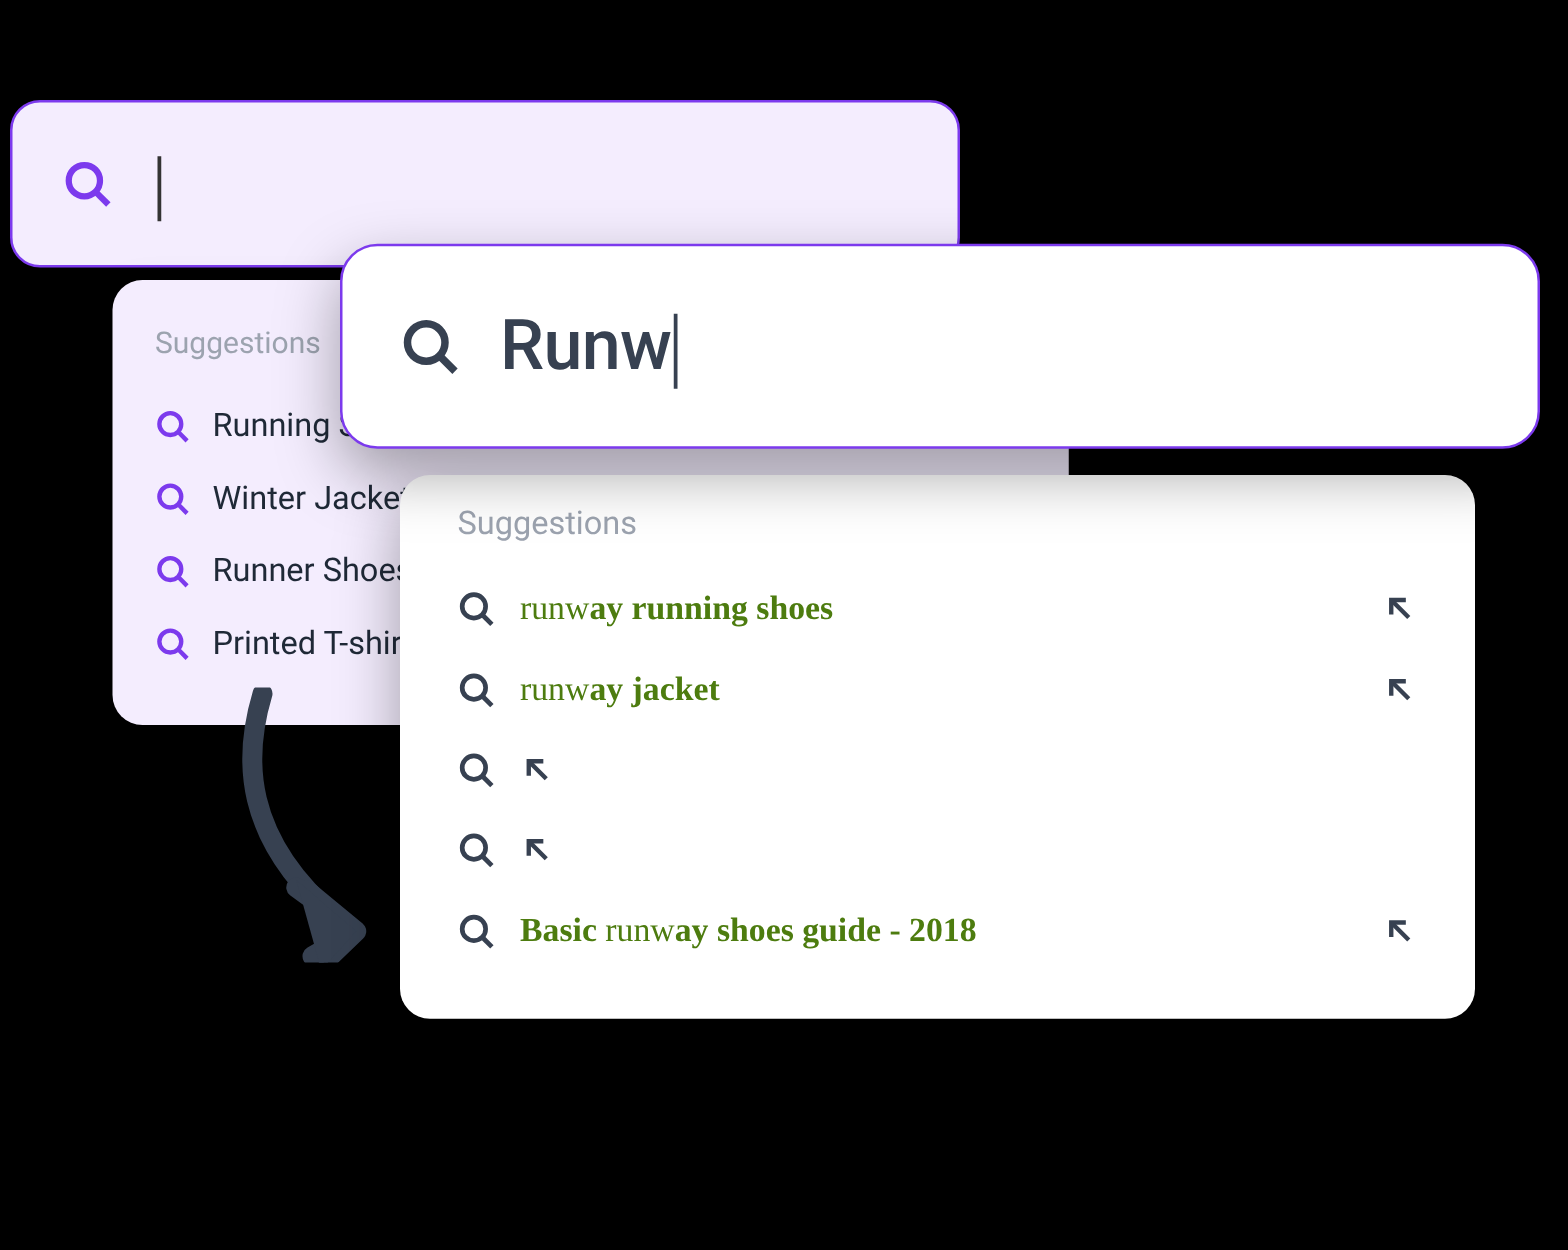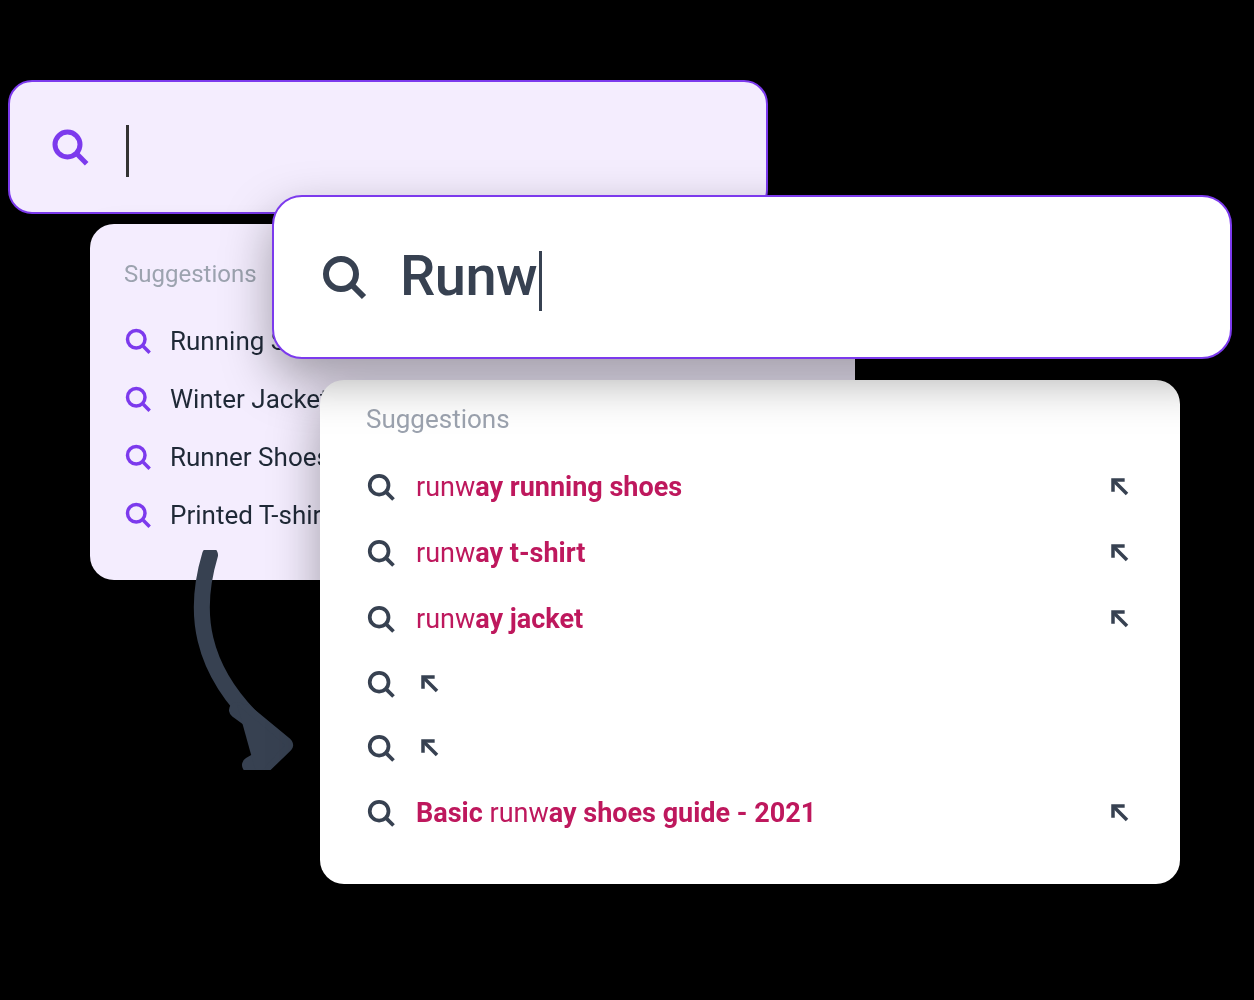--- a/index.html
+++ b/index.html
@@ -186,23 +186,24 @@
       width: 30px;
       height: 30px;
       stroke: #374151;
       stroke-width: 3;
       fill: none;
       flex-shrink: 0;
     }
 
     .front-item-text {
       font-size: 27px;
-      color: #be185d;
+      color: #4d7c0f;
       flex: 1;
       font-weight: 700;
+      font-family: Liberation Serif, serif;
     }
 
     .front-item-text .normal {
       font-weight: 400;
     }
 
     .arrow-icon {
       width: 28px;
       height: 28px;
       stroke: #374151;
@@ -307,31 +308,20 @@
         <svg class="arrow-icon" viewBox="0 0 24 24">
           <line x1="18" y1="18" x2="6" y2="6"></line>
           <polyline points="6,16 6,6 16,6"></polyline>
         </svg>
       </div>
       <div class="front-item">
         <svg class="front-item-icon" viewBox="0 0 24 24">
           <circle cx="10.5" cy="10.5" r="7.5"></circle>
           <line x1="16.5" y1="16.5" x2="22" y2="22"></line>
         </svg>
-        <span class="front-item-text"><span class="normal">runw</span><span>ay t-shirt</span></span>
-        <svg class="arrow-icon" viewBox="0 0 24 24">
-          <line x1="18" y1="18" x2="6" y2="6"></line>
-          <polyline points="6,16 6,6 16,6"></polyline>
-        </svg>
-      </div>
-      <div class="front-item">
-        <svg class="front-item-icon" viewBox="0 0 24 24">
-          <circle cx="10.5" cy="10.5" r="7.5"></circle>
-          <line x1="16.5" y1="16.5" x2="22" y2="22"></line>
-        </svg>
         <span class="front-item-text"><span class="normal">runw</span><span>ay jacket</span></span>
         <svg class="arrow-icon" viewBox="0 0 24 24">
           <line x1="18" y1="18" x2="6" y2="6"></line>
           <polyline points="6,16 6,6 16,6"></polyline>
         </svg>
       </div>
       <div class="front-item">
         <svg class="front-item-icon" viewBox="0 0 24 24">
           <circle cx="10.5" cy="10.5" r="7.5"></circle>
           <line x1="16.5" y1="16.5" x2="22" y2="22"></line>
@@ -349,20 +339,20 @@
         <svg class="arrow-icon" viewBox="0 0 24 24">
           <line x1="18" y1="18" x2="6" y2="6"></line>
           <polyline points="6,16 6,6 16,6"></polyline>
         </svg>
       </div>
       <div class="front-item">
         <svg class="front-item-icon" viewBox="0 0 24 24">
           <circle cx="10.5" cy="10.5" r="7.5"></circle>
           <line x1="16.5" y1="16.5" x2="22" y2="22"></line>
         </svg>
-        <span class="front-item-text"><span>Basic </span><span class="normal">runw</span><span>ay shoes guide - 2021</span></span>
+        <span class="front-item-text"><span>Basic </span><span class="normal">runw</span><span>ay shoes guide - 2018</span></span>
         <svg class="arrow-icon" viewBox="0 0 24 24">
           <line x1="18" y1="18" x2="6" y2="6"></line>
           <polyline points="6,16 6,6 16,6"></polyline>
         </svg>
       </div>
     </div>
 </div>
 
 </body></html>

